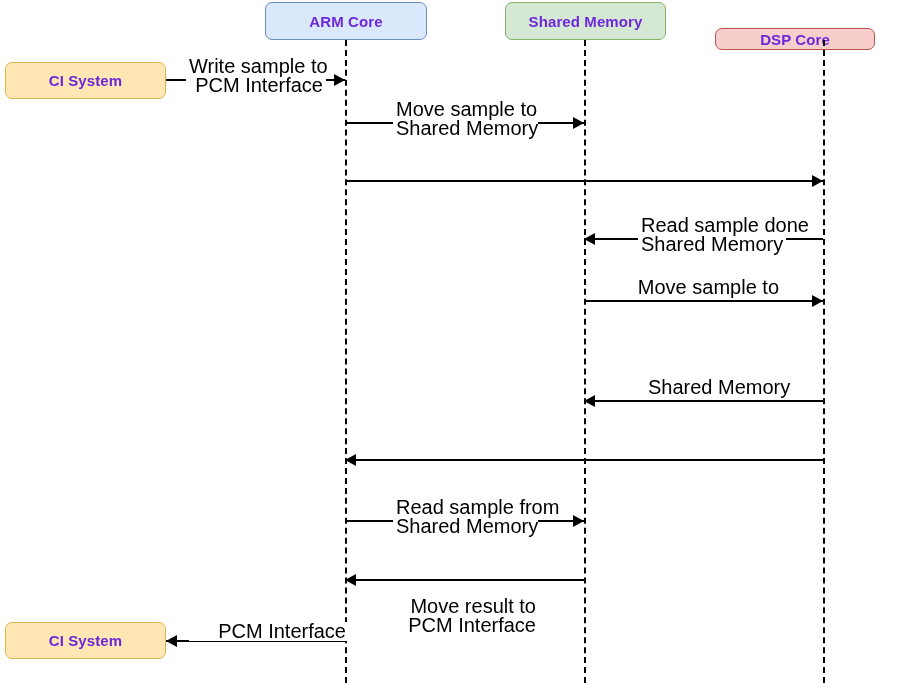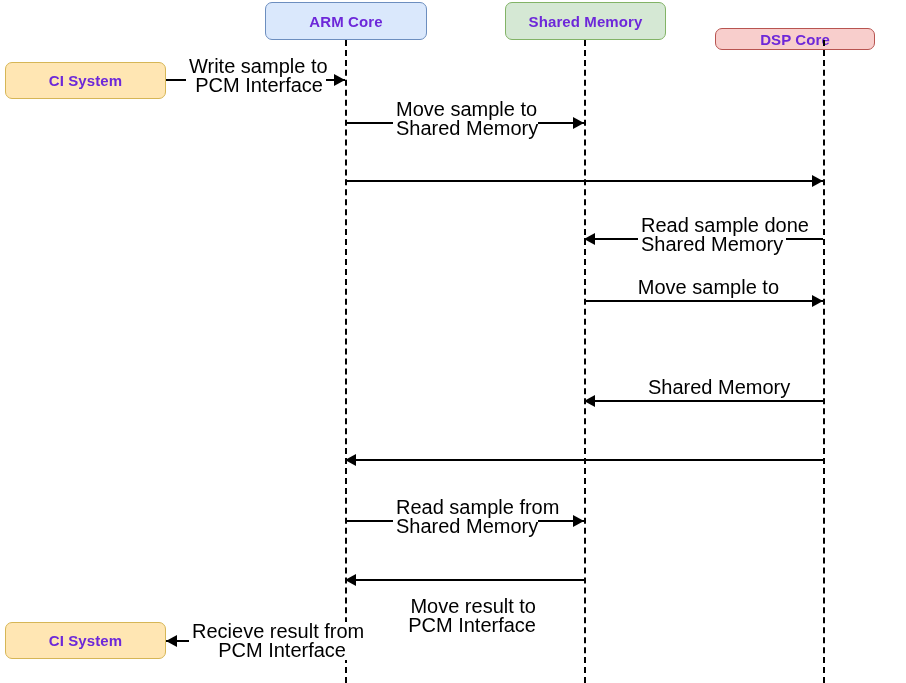--- a/index.html
+++ b/index.html
@@ -114,16 +114,15 @@
     </div>
     <div class="arrow" style="left: 345px; top: 579px; width: 239px;"></div>
     <div class="head left" style="top: 574px; left: 345px;"></div>
     <div class="msg-label" style="left: 404px; top: 562px; width: 135px; margin-top: 35px;">
       <span class="l1">Move result to</span>
       <span class="l2">PCM Interface</span>
     </div>
     <div class="arrow" style="left: 166px; top: 640px; width: 179px;"></div>
     <div class="head left" style="top: 635px; left: 166px;"></div>
     <div class="msg-label" style="left: 189px; top: 622px; width: 160px;">
-      <span class="l1">Recieve result from</span>
       <span class="l2">PCM Interface</span>
     </div>
   </div>
 
 </body></html>

